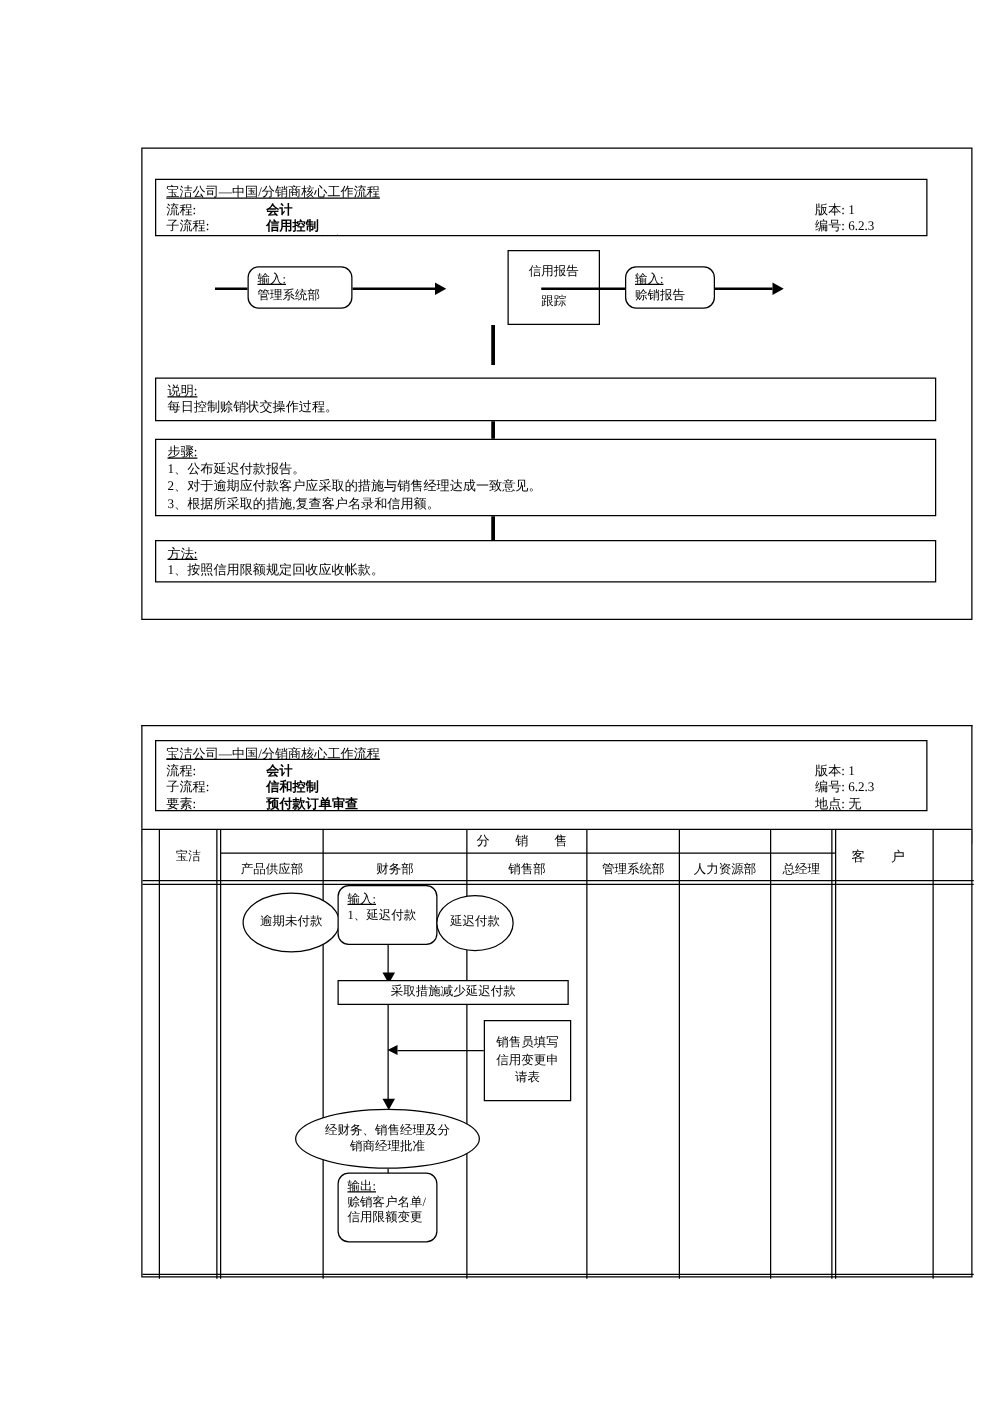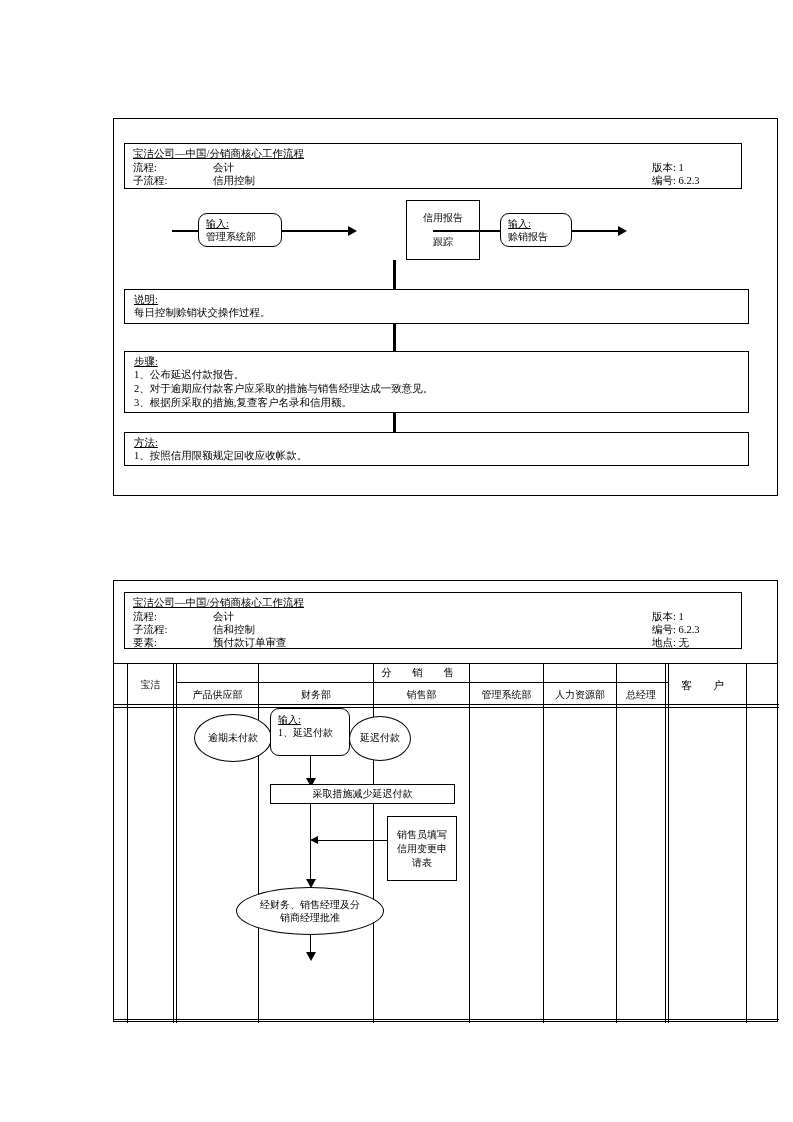--- a/index.html
+++ b/index.html
@@ -40,21 +40,21 @@
     text-decoration: underline;
     white-space: nowrap;
     letter-spacing: 0px;
   }
   .hdr-row {
     position: absolute;
     font-size: 10.5px;
     white-space: nowrap;
   }
   .hdr-lbl { position: absolute; left: 8px; }
-  .hdr-val { position: absolute; left: 88px; }
+  .hdr-val { position: absolute; left: 88px; font-weight: bold; }
   .hdr-rlbl { position: absolute; left: 527px; }
 
   
   .panel {
     position: absolute;
     border: 1px solid #000;
     box-sizing: border-box;
     background: #fff;
   }
   .panel-title {
@@ -206,21 +206,21 @@
     <span>赊销报告</span>
   </div>
 
   <div class="hline" style="left:572px; top:230px; width:46px;"></div>
   <div class="arrow-r" style="left:618px; top:226px;"></div>
 
   <div class="vline" style="left:393px; top:260px; width:3px; height:32px;"></div>
   <div class="vline" style="left:393px; top:322px; width:3px; height:32px;"></div>
   <div class="vline" style="left:393px; top:411px; width:3px; height:23px;"></div>
 
-  <div class="panel" style="left:124px; top:289px; width:625px; height:35px;">
+  <div class="panel" style="left:124px; top:302px; width:625px; height:35px;">
     <span class="panel-title" style="top:3px;">说明:</span>
     <span class="panel-line" style="top:16px;">每日控制赊销状交操作过程。</span>
   </div>
 
   <div class="panel" style="left:124px; top:351px; width:625px; height:62px;">
     <span class="panel-title" style="top:3px;">步骤:</span>
     <span class="panel-line" style="top:16px;">1、公布延迟付款报告。</span>
     <span class="panel-line" style="top:30px;">2、对于逾期应付款客户应采取的措施与销售经理达成一致意见。</span>
     <span class="panel-line" style="top:44px;">3、根据所采取的措施,复查客户名录和信用额。</span>
   </div>
@@ -317,14 +317,19 @@
   <div class="arrow-d" style="left:306px; top:879px;"></div>
 
   <div class="shape ellipse" style="left:236px; top:887px; width:148px; height:48px; line-height:1.35;">
     <span>经财务、销售经理及分</span>
     <span>销商经理批准</span>
   </div>
 
   <div class="vline thin" style="left:310px; top:935px; height:20px;"></div>
   <div class="arrow-d" style="left:306px; top:952px;"></div>
 
+  <div class="shape round io" style="left:270px; top:938px; width:80px; height:56px; padding-top:5px;">
+    <span class="io-title">输出:</span>
+    <span>赊销客户名单/</span>
+    <span>信用限额变更</span>
+  </div>
 
 </div>
 
 </body></html>

